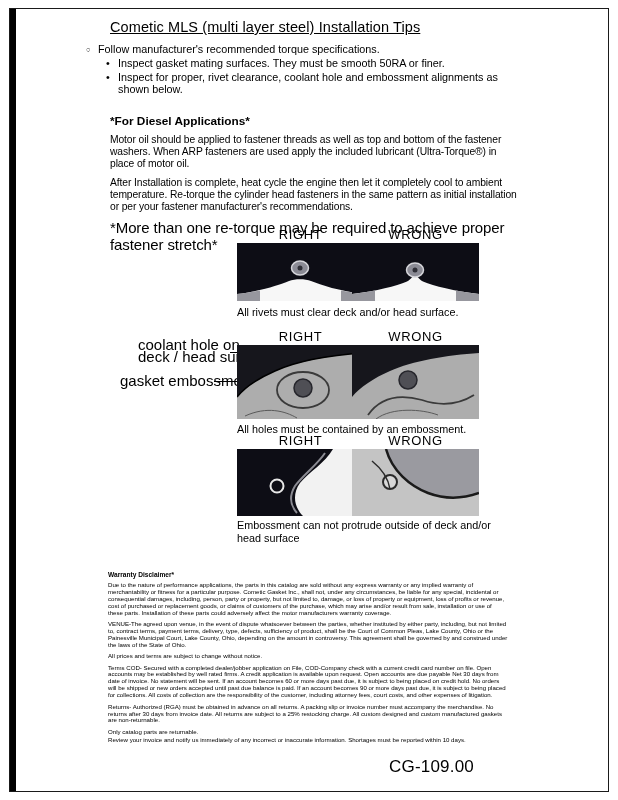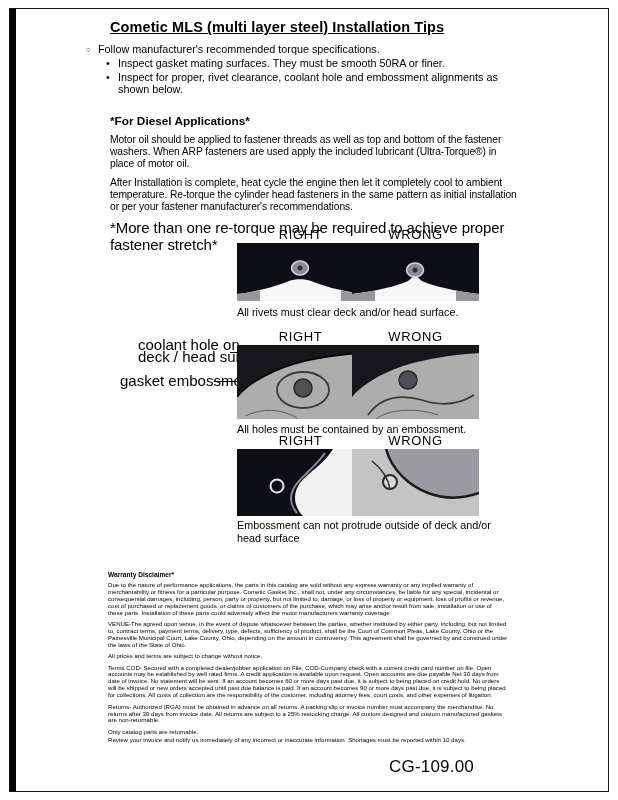--- a/index.html
+++ b/index.html
@@ -14,21 +14,21 @@
   .frame {
     position: absolute; left: 9px; top: 8px; width: 600px; height: 784px;
     border: 1px solid #1a1a1a; background: #fff;
   }
   .spine {
     position: absolute; left: 10px; top: 9px; width: 6px; height: 782px;
     background: #000;
   }
   .doc-title {
     position: absolute; left: 110px; top: 19px;
-    font-size: 14.5px; font-weight: bold; text-decoration: underline;
+    font-size: 14.5px; font-weight: normal; text-decoration: underline;
     letter-spacing: 0.1px; white-space: nowrap;
   }
   .tips { position: absolute; left: 86px; top: 43px; width: 430px; font-size: 10.8px; }
   .tip-item { margin-bottom: 1.5px; line-height: 12.3px; padding-left: 12px; position: relative; }
   .tip-item::before {
     content: "\25CB"; position: absolute; left: 0; top: 1px; font-size: 7.5px;
   }
   .tip-sub { margin-left: 20px; }
   .tip-sub::before { content: "\2022"; font-size: 10.8px; top: 0; }
   .diesel { position: absolute; left: 110px; top: 114px; width: 410px; }

